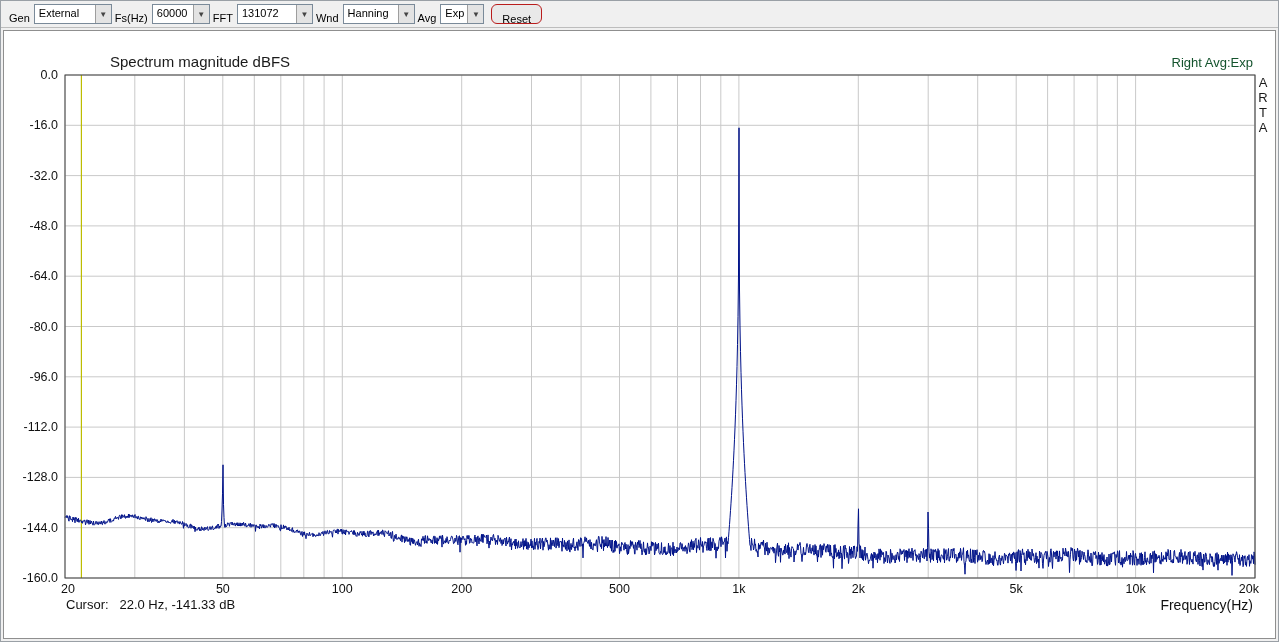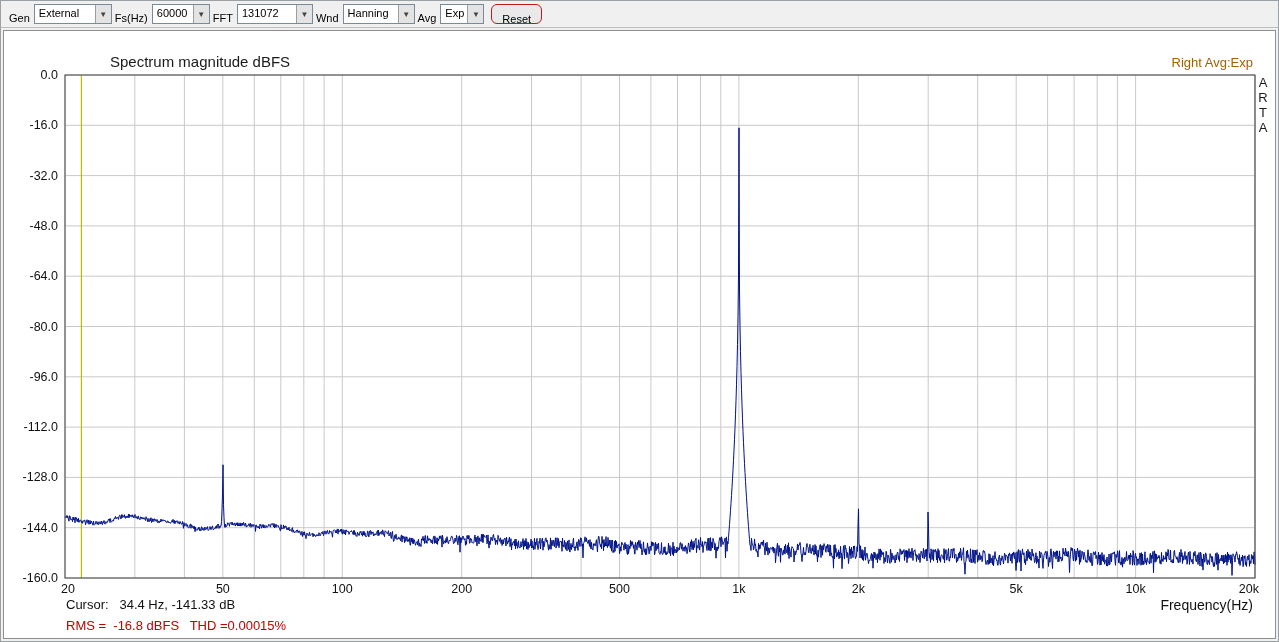--- a/index.html
+++ b/index.html
@@ -20,21 +20,21 @@
                  display:flex; align-items:center; justify-content:center;
                  font-size:8px; color:#444; }
   .w78{width:78px}.w58{width:58px}.w64{width:76px}.w76{width:72px}.w56{width:44px}
   .reset-btn { height:20px; padding:8px 10px; font-size:11px; background:#e9e9e9;
                border:1px solid #b91c1c; border-radius:6px; margin-left:4px; cursor:default; }
 
   
   .client { position:absolute; left:2px; right:2px; top:29px; bottom:2px;
             background:#fff; border:1px solid #8f8f8f; }
   .chart-title { position:absolute; left:62px; top:22px; font-size:15px; color:#1a1a1a;margin-left:44px; }
-  .right-avg { position:absolute; right:22px; top:24px; font-size:13px; color:#a16207; }
+  .right-avg { position:absolute; right:22px; top:24px; font-size:13px; color:#14532d; }
   .brand { position:absolute; right:4px; top:44px; width:16px; text-align:center;
            font-size:13px; color:#1a1a1a; line-height:15px; }
   .spectrum-svg { position:absolute; left:0; top:0; width:1273px; height:609px; }
   svg text { font-family:"Liberation Sans", sans-serif; }
   .cursor-text { position:absolute; left:62px; top:566px; font-size:13px; color:#111; white-space:pre; }
   .freq-label { position:absolute; right:22px; top:566px; font-size:14px; color:#111; }
   .rms-text { position:absolute; left:62px; top:587px; font-size:13px; color:#c00000; white-space:pre; }
 </style>
 </head>
 <body>
@@ -148,18 +148,17 @@
         <text x="1255" y="562" text-anchor="end" font-size="12.5" fill="#111">20k</text>
       </svg>
     <div class="chart-title">Spectrum magnitude dBFS</div>
     <div class="right-avg">Right Avg:Exp</div>
     <div class="brand">
       <div>A</div>
       <div>R</div>
       <div>T</div>
       <div>A</div>
     </div>
-    <div class="cursor-text">Cursor:   34.4 Hz, -141.33 dB</div>
+    <div class="cursor-text">Cursor:   22.0 Hz, -141.33 dB</div>
     <div class="freq-label">Frequency(Hz)</div>
-    <div class="rms-text">RMS =  -16.8 dBFS   THD =0.00015%</div>
   </div>
 
 </div>
 
 </body></html>

